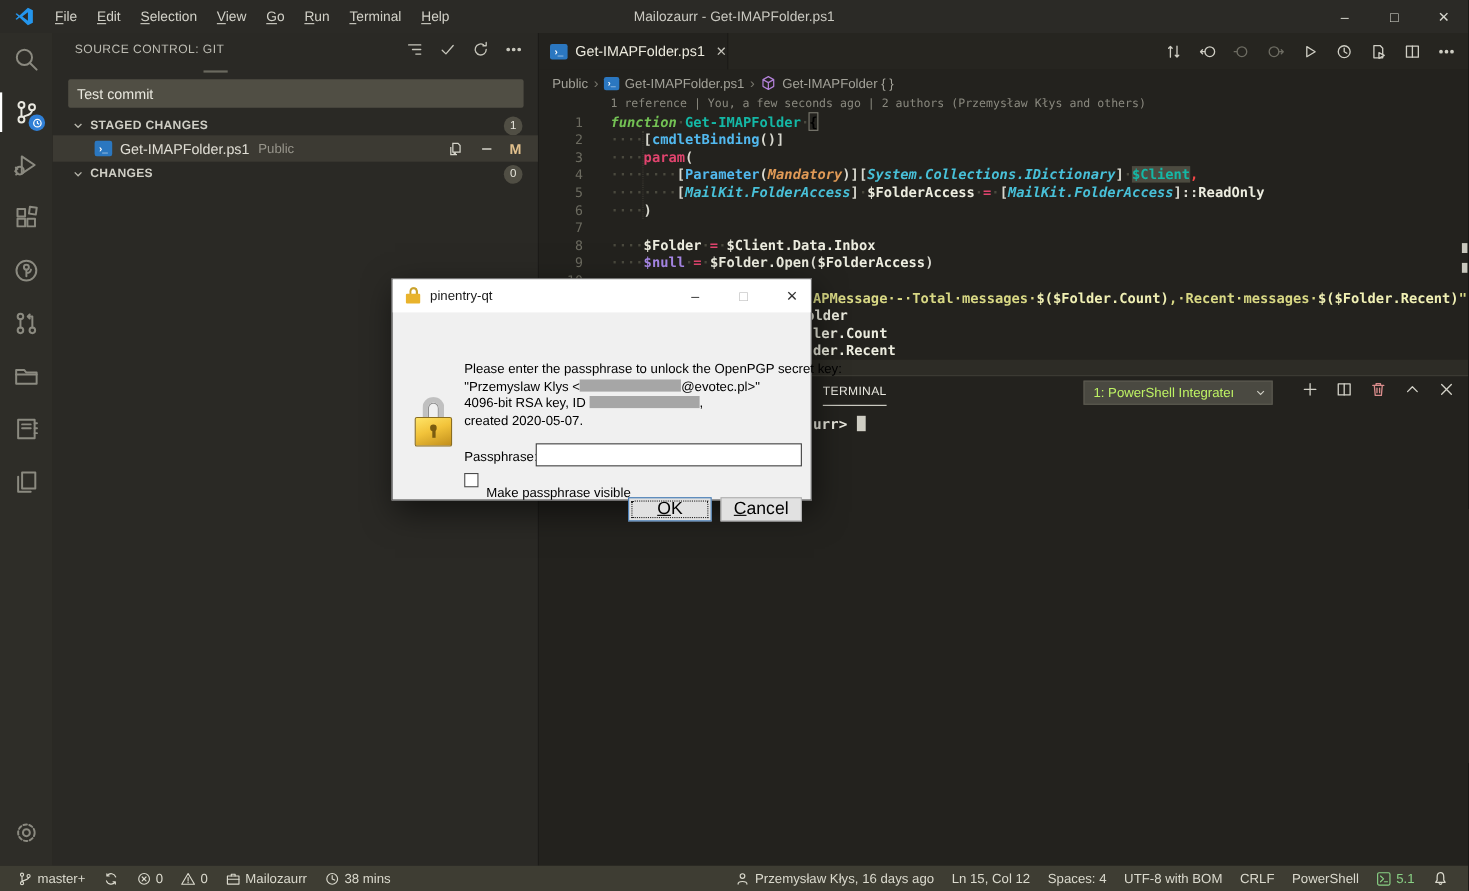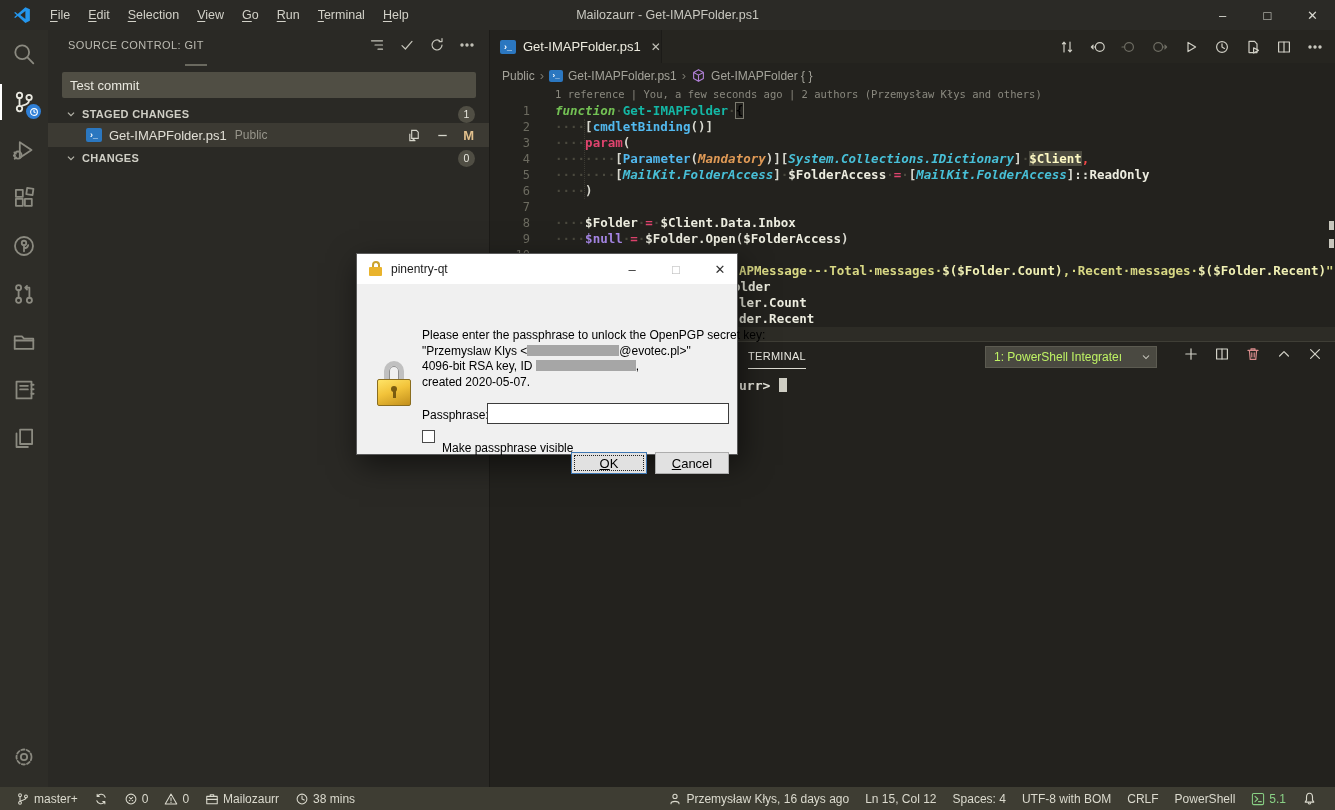--- a/index.html
+++ b/index.html
@@ -74,21 +74,21 @@
   .at{color:#52b9ef;}
   .ty{color:#48c0d8;font-style:italic;}
   .pk{color:#e0446e;}
   .rd{color:#f44747;}
   .st{color:#d8d884;}
   .sv{color:#f0f0b4;}
   .vr{color:#ececdf;}
   .nl{color:#a888e8;}
   .md{color:#e09a56;font-style:italic;}
   .ws{color:#4a493e;}
-  .vh{background:#4c4b40;color:#fef9c3;}
+  .vh{background:#4c4b40;color:#14b8a6;}
   .br{outline:1px solid #7c7b70;}
   .bl{color:#6e6d63;font-weight:normal;}
 
   
   .panel{position:absolute;left:0;top:311px;width:100%;height:446px;border-top:1px solid #3f3e36;}
   .ptab{position:absolute;left:258px;top:8px;font-size:11px;letter-spacing:.3px;color:#e9e8e0;}
   .ptab::after{content:"";position:absolute;left:0;right:0;bottom:-7px;height:1px;background:#dddcd2;}
   .pdrop{position:absolute;left:495px;top:4px;width:172px;height:22px;background:#4a4941;border:1px solid #5c5b51;color:#bef264;font-size:12px;display:flex;align-items:center;overflow:hidden;}
   .pdrop span{margin-left:8px;white-space:nowrap;}
   .pdrop .dd-chev{position:absolute;right:4px;color:#cfcec4;}
@@ -119,21 +119,21 @@
   .redact{display:inline-block;background:#a6a6a6;vertical-align:-1px;}
   .biglock{position:absolute;left:19px;top:77px;width:52px;height:46px;}
   .biglock .sh{position:absolute;left:8px;top:0;width:20px;height:22px;border:5px solid #c0c0c0;border-bottom:none;border-radius:10px 10px 0 0;box-shadow:inset 0 0 0 1px #8e8e8e;}
   .biglock .bd{position:absolute;left:1px;top:18px;width:34px;height:27px;background:linear-gradient(160deg,#ffe467 0%,#f2c33a 45%,#c28f1c 100%);border:1px solid #8a6d1f;border-radius:2px;}
   .biglock .kh{position:absolute;left:15px;top:25px;width:6px;height:6px;border-radius:50%;background:#7a5c10;}
   .biglock .ks{position:absolute;left:16.5px;top:29px;width:3px;height:8px;background:#7a5c10;}
   .pp-label{position:absolute;left:65px;top:124px;font-size:12px;}
   .pp-input{position:absolute;left:130px;top:119px;width:242px;height:21px;background:#fff;border:1px solid #3c3c3c;font-size:12px;padding:0 4px;font-family:"Liberation Sans",sans-serif;}
   .cb{position:absolute;left:65px;top:146px;width:13px;height:13px;background:#fff;border:1px solid #4a4a4a;}
   .cb-label{position:absolute;left:85px;top:157px;font-size:12px;}
-  .dlg-btn{position:absolute;top:168px;height:22px;background:#e1e1e1;border:1px solid #adadad;font-size:13px;color:#000;display:flex;align-items:center;justify-content:center;font-family:"Liberation Sans",sans-serif;}
+  .dlg-btn{position:absolute;top:168px;height:22px;background:#e1e1e1;border:1px solid #adadad;font-size:16px;color:#000;display:flex;align-items:center;justify-content:center;font-family:"Liberation Sans",sans-serif;}
   .dlg-btn u{text-decoration:underline;text-underline-offset:1px;}
   .btn-ok{left:214px;width:76px;border-color:#3f78b4;outline:1px dotted #222;outline-offset:-4px;}
   .btn-cancel{left:298px;width:74px;}
 </style>
 </head>
 <body>
 
 <div id="app">
 
   <div class="titlebar">

